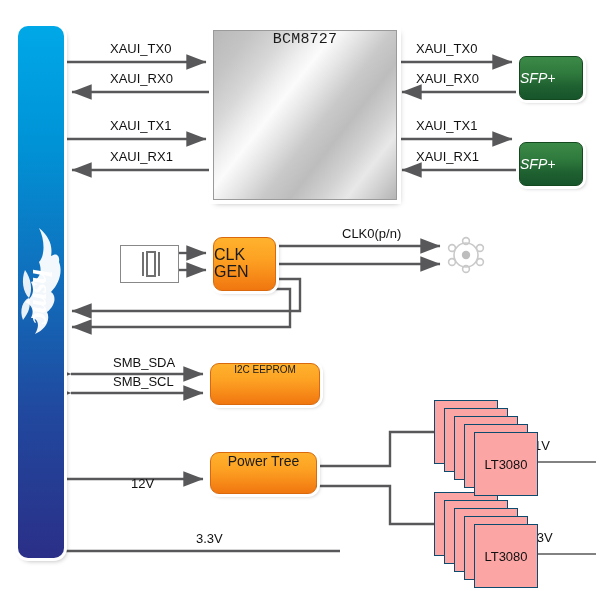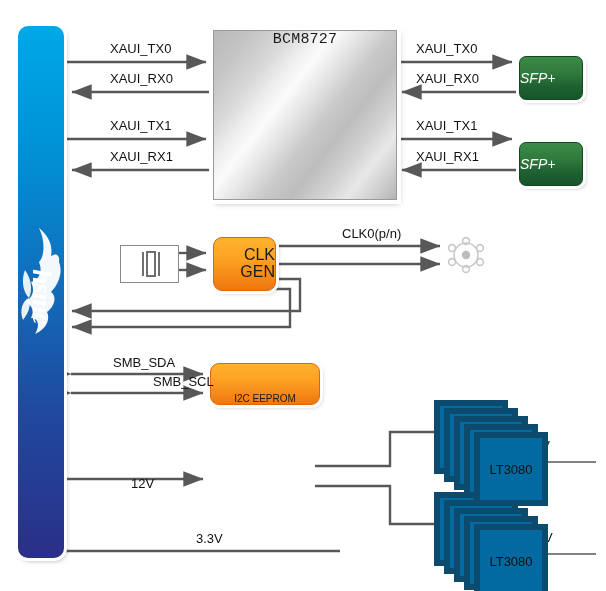--- a/index.html
+++ b/index.html
@@ -114,21 +114,21 @@
   #sfp-bottom { left: 519px; top: 142px; }
 
   
   .orange-box {
     position: absolute;
     border-radius: 9px;
     background: linear-gradient(180deg, #ffb22d 0%, #fda223 40%, #f78b19 72%, #f0760f 100%);
     border: 1px solid #d9690c;
     box-shadow: 0 0 0 3px #ffffff, 2px 2px 4px rgba(0,0,0,0.30);
     display: flex;
-    align-items: flex-end;
+    align-items: flex-start;
     justify-content: center;
     text-align: center;
     color: #1a1a1a;
   }
   #clk-gen {
     left: 213px; top: 237px; width: 61px; height: 52px;
     flex-direction: column;
     line-height: 1.05;
     font-size: 16px;
   }
@@ -157,22 +157,22 @@
     position: absolute;
     width: 110px;
     height: 96px;
   }
   #reg-stack-1v { left: 434px; top: 400px; }
   #reg-stack-3v3 { left: 434px; top: 492px; }
   .reg-card {
     position: absolute;
     width: 62px;
     height: 62px;
-    background: #0369a1;
-    border: 6px solid #0c4a6e;
+    background: #fca5a5;
+    border: 1px solid #0c4a6e;
   }
   .reg-card.front {
     display: flex;
     align-items: center;
     justify-content: center;
     font-size: 13px;
     color: #111111;
     z-index: 6;
   }
 
@@ -288,20 +288,23 @@
 
   <div class="orange-box" id="clk-gen">
     <span>CLK</span>
     <span>GEN</span>
   </div>
 
   <div class="orange-box" id="i2c-eeprom">
     <span>I2C EEPROM</span>
   </div>
 
+  <div class="orange-box" id="power-tree">
+    <span>Power Tree</span>
+  </div>
 
   <div class="reg-stack" id="reg-stack-1v">
     <div class="reg-card" style="left:0px;  top:0px;  z-index:1;"></div>
     <div class="reg-card" style="left:10px; top:8px;  z-index:2;"></div>
     <div class="reg-card" style="left:20px; top:16px; z-index:3;"></div>
     <div class="reg-card" style="left:30px; top:24px; z-index:4;"></div>
     <div class="reg-card front" style="left:40px; top:32px;">
       <span>LT3080</span>
     </div>
   </div>
@@ -322,21 +325,21 @@
   <div class="wire-label" style="left:110px; top:149px;">XAUI_RX1</div>
 
   <div class="wire-label" style="left:416px; top:41px;">XAUI_TX0</div>
   <div class="wire-label" style="left:416px; top:71px;">XAUI_RX0</div>
   <div class="wire-label" style="left:416px; top:118px;">XAUI_TX1</div>
   <div class="wire-label" style="left:416px; top:149px;">XAUI_RX1</div>
 
   <div class="wire-label" style="left:329px; top:226px;margin-left:13px;">CLK0(p/n)</div>
 
   <div class="wire-label" style="left:113px; top:355px;">SMB_SDA</div>
-  <div class="wire-label" style="left:113px; top:374px;margin-left:40px;">SMB_SCL</div>
+  <div class="wire-label" style="left:113px; top:374px;">SMB_SCL</div>
 
   <div class="wire-label" style="left:131px; top:476px;">12V</div>
   <div class="wire-label" style="left:196px; top:531px;">3.3V</div>
 
   <div class="rail-label" style="left:534px; top:438px;">1V</div>
   <div class="rail-label" style="left:526px; top:530px;">3.3V</div>
 
 </div>
 
 </body></html>

